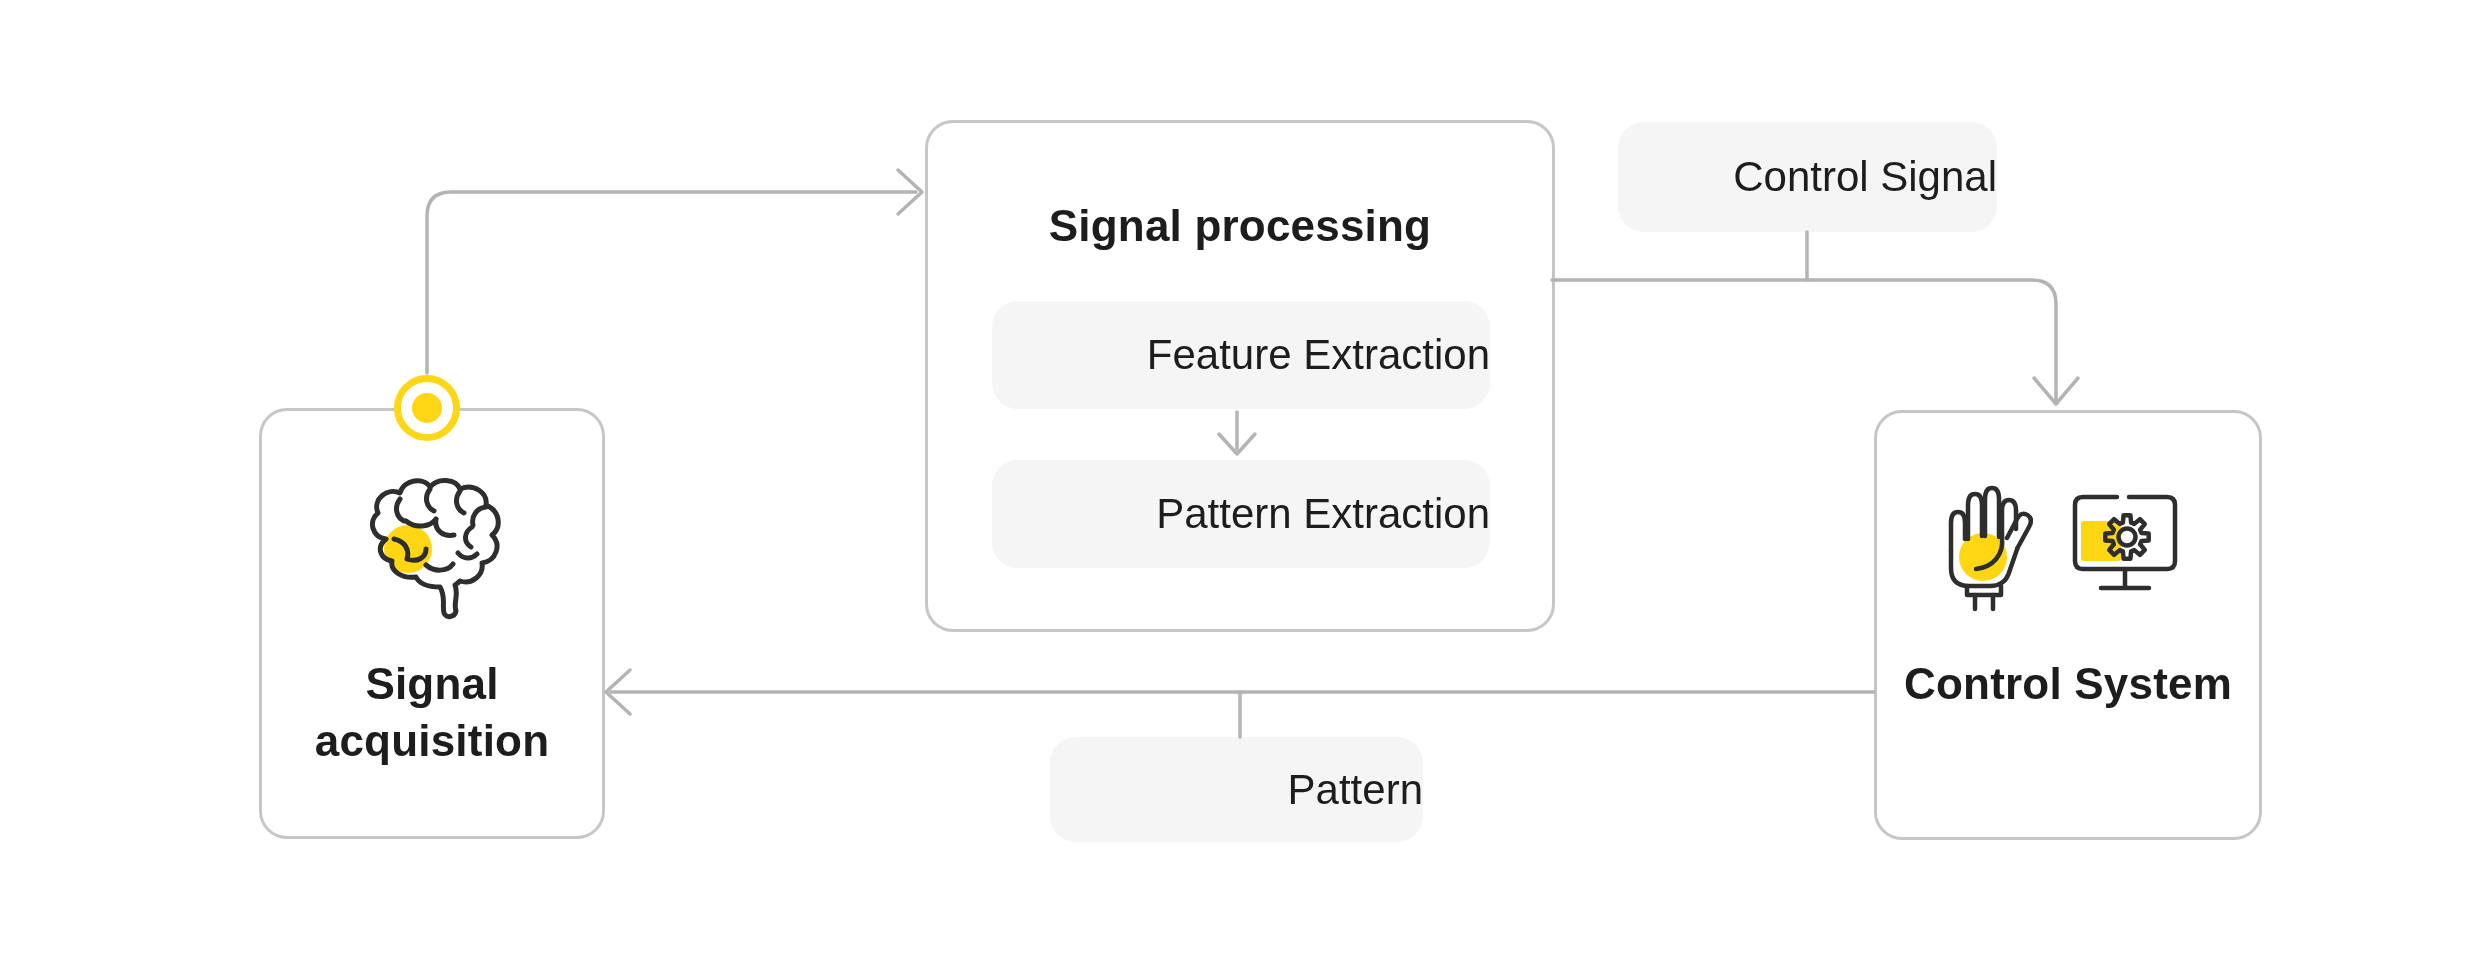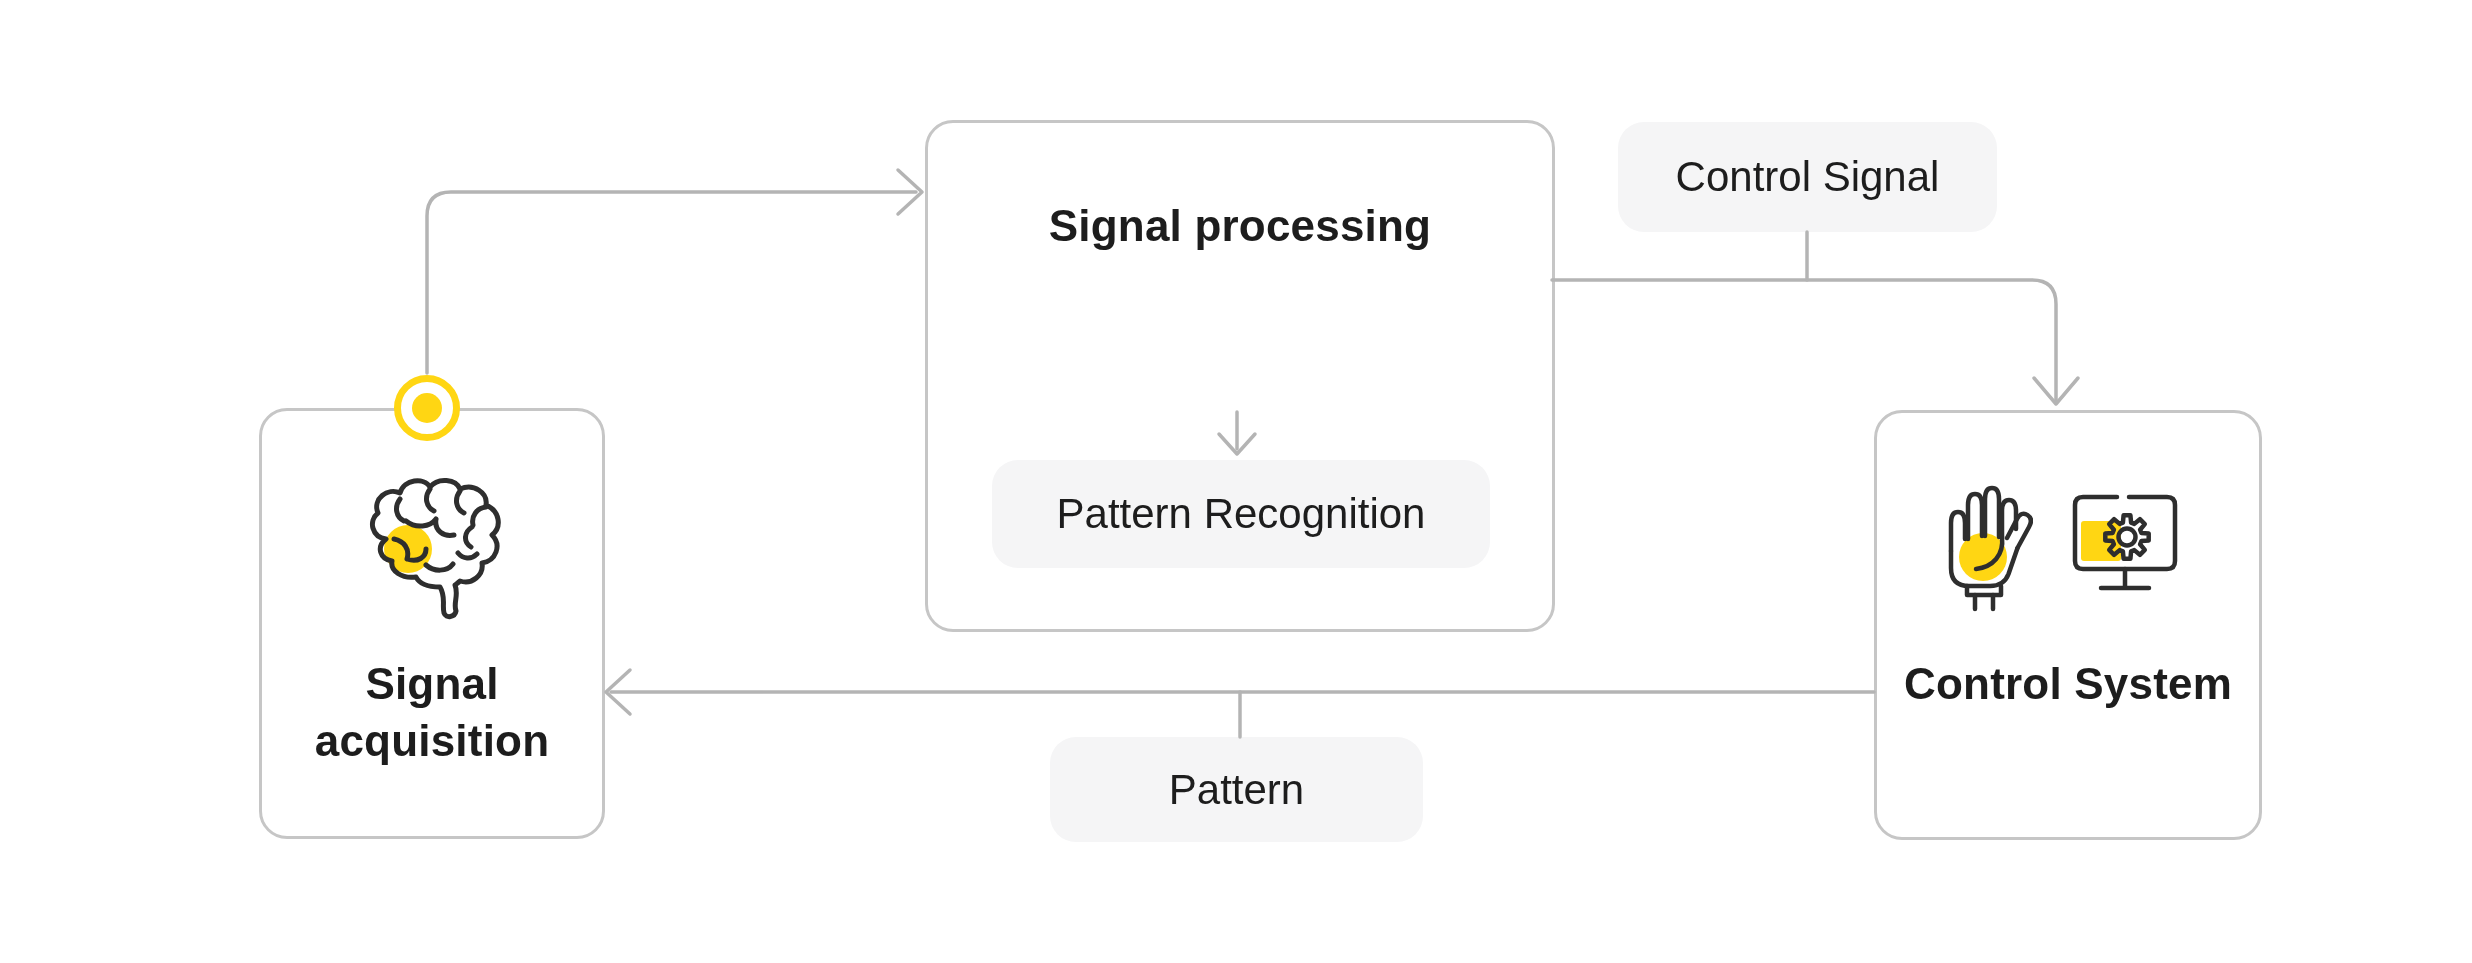--- a/index.html
+++ b/index.html
@@ -37,21 +37,21 @@
   .node-ctrl .node-label{top:242px;}
 
   .proc-title{
     position:absolute;left:0;right:0;top:78px;text-align:center;
     font-size:44px;font-weight:700;letter-spacing:0.2px;
   }
 
   .chip{
     background:var(--chip-background,#F5F5F6);
     border-radius:26px;
-    display:flex;align-items:center;justify-content:center;
+    display:flex;align-items:center;justify-content:flex-end;
     font-size:42px;font-weight:400;color:var(--text-dark,#1D1D1D);
   }
   .step{position:absolute;left:64px;width:498px;height:108px;}
   .step-1{top:178px;}
   .step-2{top:337px;}
 
   .edge-chip{position:absolute;}
   .chip-control-signal{left:1618px;top:122px;width:379px;height:110px;}
   .chip-feedback{left:1050px;top:737px;width:373px;height:105px;}
 
@@ -89,22 +89,25 @@
     <svg class="icon-svg brain-pos" width="150" height="150" viewBox="0 0 150 150" aria-hidden="true">
       <circle class="icon-fill-yellow" cx="48" cy="74" r="24"></circle>
       <path class="icon-stroke" d="M 26 64 C 12 62 8 46 18 38 C 12 24 28 12 40 18 C 44 4 64 2 70 12 C 78 2 96 4 100 14 C 114 8 128 18 126 30 C 140 36 142 52 132 60 C 142 70 136 86 122 88 C 124 100 112 110 100 106 C 98 108 96 109 95 110 C 99 120 93 128 96 136 C 95 142 86 144 84 138 C 82 130 86 122 80 112 C 70 112 60 110 56 102 C 42 104 30 96 32 86 C 20 84 16 72 26 64 Z"></path>
       <path class="icon-stroke" d="M 40 24 C 34 32 36 42 44 46 M 70 14 C 64 22 66 32 74 36 M 100 16 C 94 24 96 34 104 38 M 126 32 C 117 33 111 41 113 50 M 46 46 C 56 54 70 52 76 44 M 76 44 C 74 56 84 62 94 60 M 112 52 C 104 57 103 67 111 72 M 34 64 C 44 66 50 74 47 84 M 47 84 C 58 88 66 82 66 74 M 66 90 C 74 97 87 97 93 89 M 98 78 C 103 84 111 85 117 79"></path>
     </svg>
     <div class="node-label">Signal acquisition</div>
   </div>
 
   <div class="node node-proc">
     <div class="proc-title">Signal processing</div>
+    <div class="chip step step-1">
+      <span>Feature Extraction</span>
+    </div>
     <div class="chip step step-2">
-      <span>Pattern Recognition</span>
+      <span>Pattern Extraction</span>
     </div>
   </div>
 
   <div class="node node-ctrl">
     <svg class="icon-svg hand-pos" width="92" height="132" viewBox="0 0 92 132" aria-hidden="true">
       <circle class="icon-fill-yellow" cx="42" cy="76" r="24"></circle>
       <path class="icon-stroke-thin" d="M 10 70 V 42 Q 10 31 17 31 Q 24 31 24 42 V 58"></path>
       <path class="icon-stroke-thin" d="M 27 58 V 24 Q 27 13 34 13 Q 41 13 41 24 V 55"></path>
       <path class="icon-stroke-thin" d="M 44 55 V 18 Q 44 7 51 7 Q 58 7 58 18 V 56"></path>
       <path class="icon-stroke-thin" d="M 61 56 V 30 Q 61 19 68 19 Q 75 19 75 30 V 48"></path>

